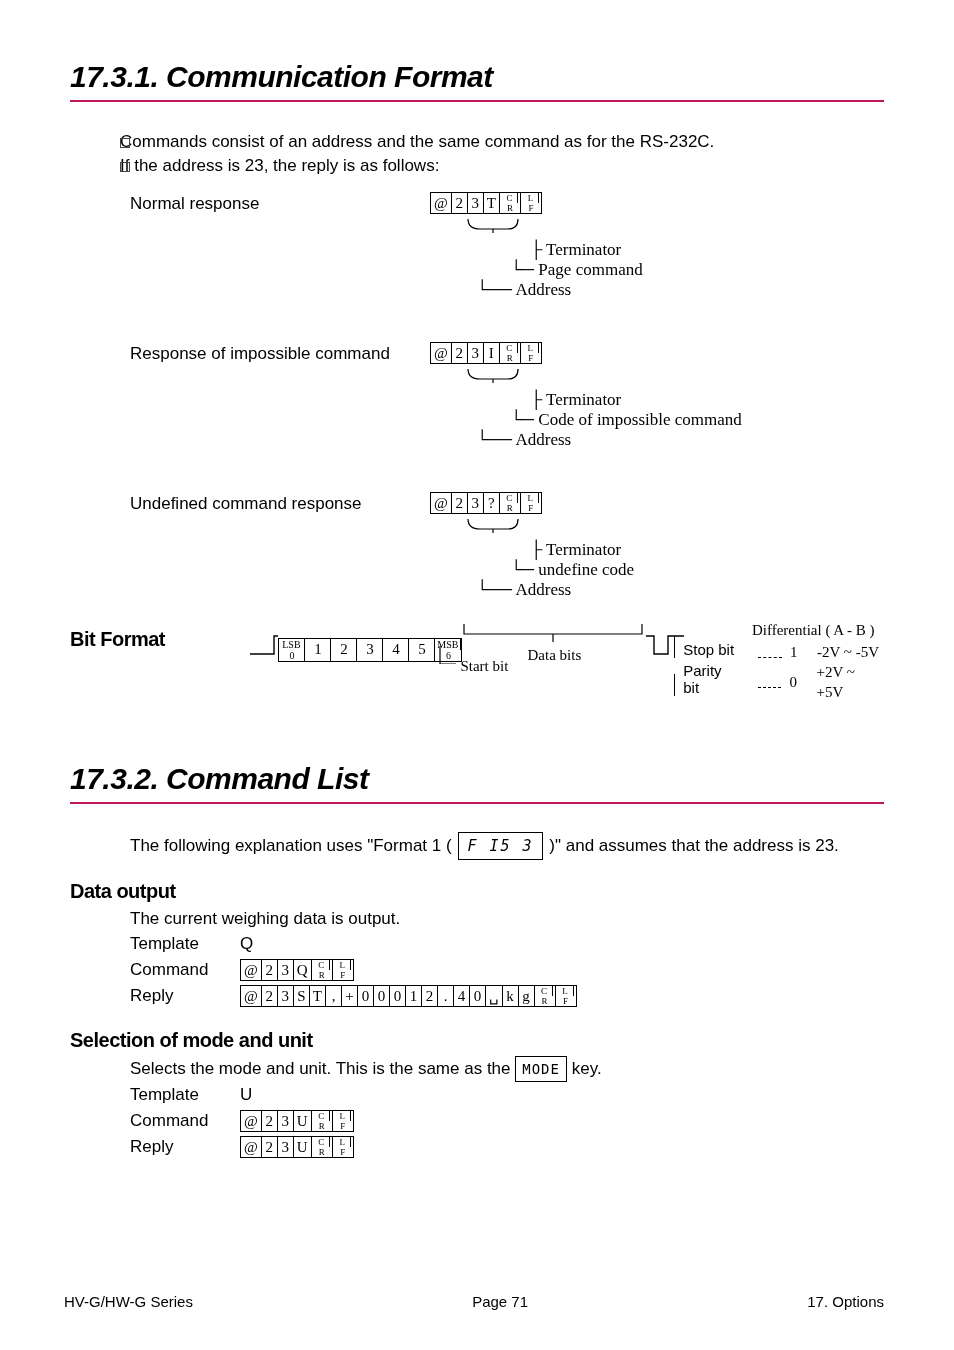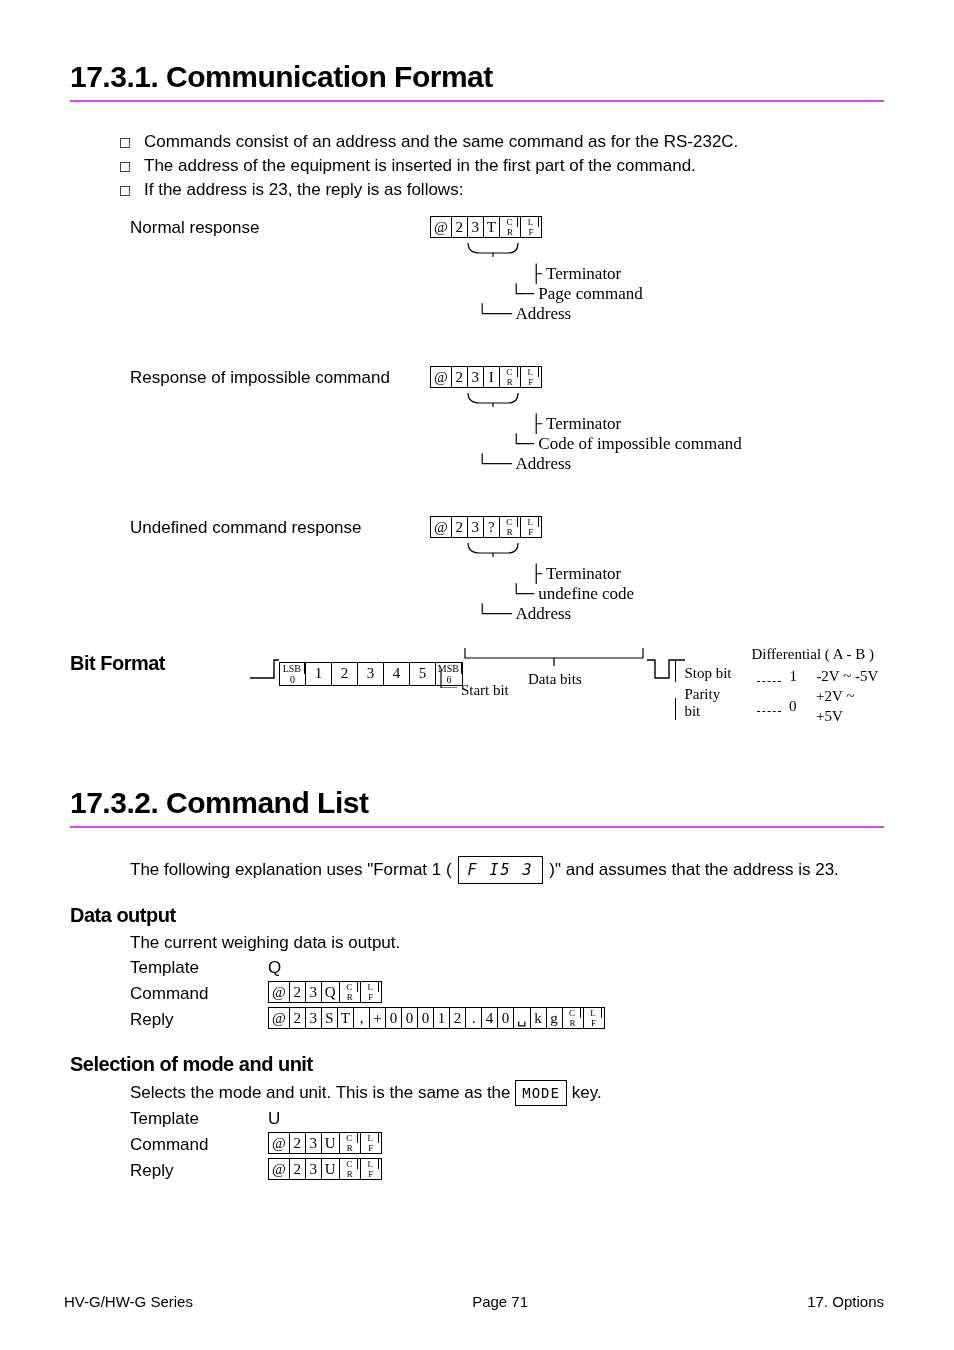--- a/index.html
+++ b/index.html
@@ -8,35 +8,35 @@
     height: 1350px;
     background: #fff;
     font-family: Arial, Helvetica, sans-serif;
     color: #000;
     padding: 60px 70px 40px 70px;
     position: relative;
   }
   h1 {
     font-size: 30px;
     font-weight: bold;
-    border-bottom: 2px solid #d946ef;
+    border-bottom: 2px solid #be185d;
     padding-bottom: 6px;
     margin-bottom: 28px;
     letter-spacing: -0.5px;
+    font-style: italic;
   }
   .bullets {
     margin-left: 50px;
     margin-bottom: 14px;
   }
   .bullets li {
     list-style: none;
     font-size: 17px;
     line-height: 24px;
     position: relative;
-    padding-left: 24px;
   }
   .bullets li::before {
     content: "";
     position: absolute;
     left: 0;
     top: 8px;
     width: 8px;
     height: 8px;
     border: 1.5px solid #444;
   }
@@ -142,21 +142,21 @@
   }
   .bit-annos {
     font-family: Liberation Serif, serif;
     font-size: 15px;
     line-height: 20px;
     margin-top: 4px;
     width: 100%;
     position: relative;
   }
   .bit-right-annos {
-    font-family: Liberation Serif, serif;
+    font-family: Liberation Sans, sans-serif;
     font-size: 15px;
     margin-left: -10px;
     margin-top: 14px;
   }
   .bit-right-annos div { margin-top: 2px; border-left: 1.2px solid #000; padding-left: 6px; height: 22px; display: flex; align-items: flex-end; }
   .section2 { margin-top: 60px; }
   .para {
     font-size: 17px;
     line-height: 24px;
     margin-left: 60px;
@@ -168,24 +168,23 @@
     margin: 6px 0 4px 0;
     letter-spacing: -0.5px;
   }
   .cmd-block {
     margin-left: 60px;
     margin-bottom: 20px;
   }
   .cmd-desc { font-size: 17px; line-height: 24px; }
   .cmd-row {
     display: flex;
-    align-items: flex-start;
+    align-items: center;
     font-size: 17px;
     line-height: 26px;
-    gap: 28px;
   }
   .cmd-row .k { width: 110px; }
   .footer {
     position: absolute;
     bottom: 40px;
     left: 64px;
     right: 70px;
     display: flex;
     justify-content: space-between;
     font-size: 15px;
@@ -199,21 +198,20 @@
     letter-spacing: 1px;
   }
 </style>
 </head>
 <body>
 
 <h1>17.3.1. Communication Format</h1>
 
 <ul class="bullets">
   <li>Commands consist of an address and the same command as for the RS-232C.</li>
-  <li>The address of the equipment is inserted in the first part of the command.</li>
   <li>If the address is 23, the reply is as follows:</li>
 </ul>
 
 <div class="response-block">
 
   <div class="resp-row">
     <div class="resp-label">Normal response</div>
     <div class="resp-diagram">
       <span class="byteseq">
         <span>@</span>

